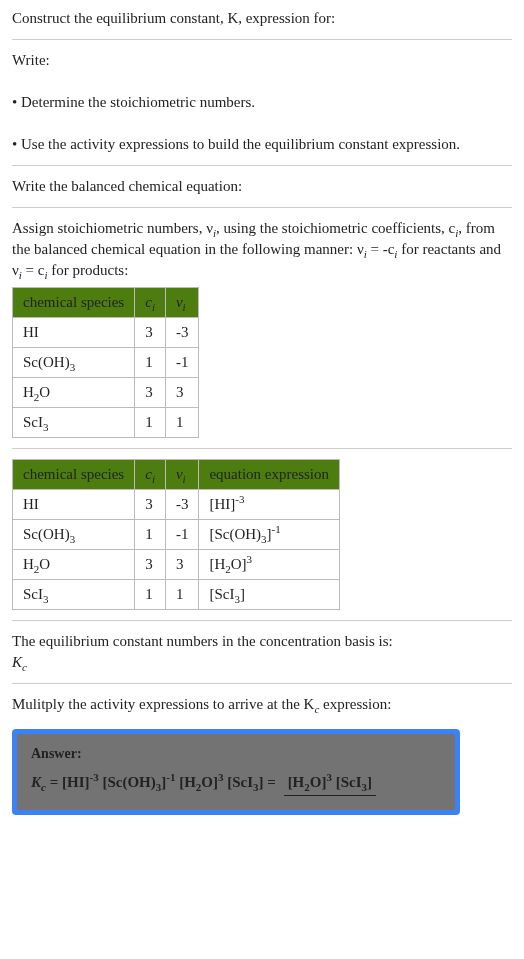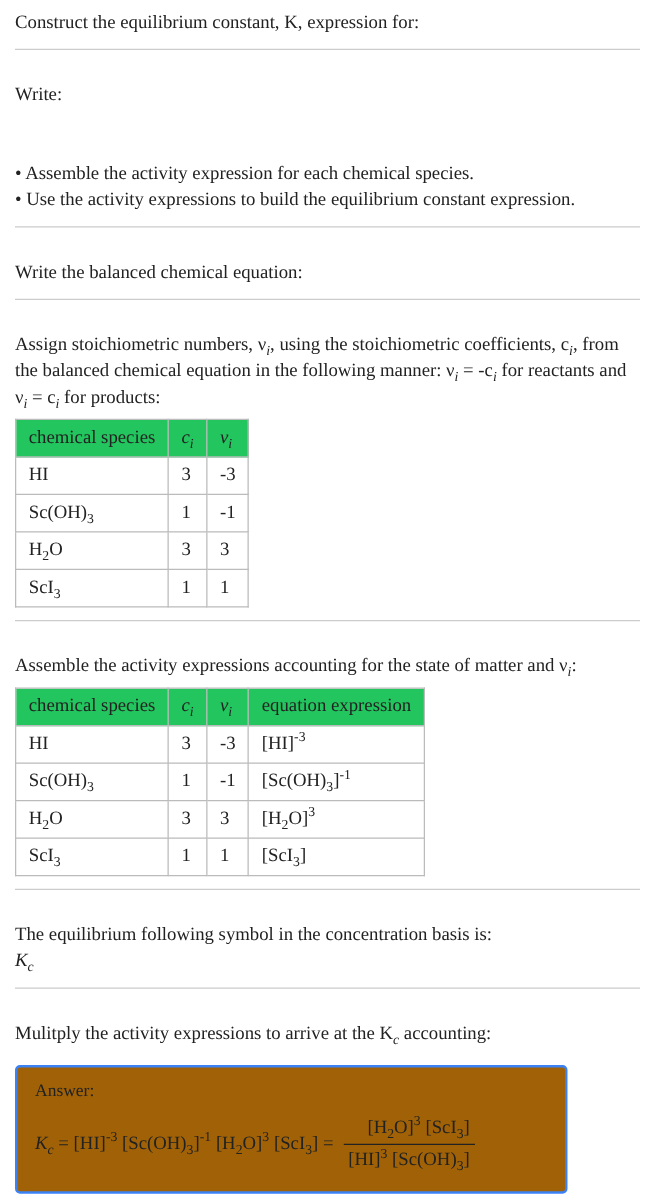--- a/index.html
+++ b/index.html
@@ -9,53 +9,54 @@
     background: #fff;
     margin: 0;
     padding: 8px 12px 16px 12px;
     width: 524px;
     box-sizing: border-box;
     line-height: 1.4;
   }
   .section {
     border-bottom: 1px solid #ccc;
     padding-bottom: 10px;
-    margin-bottom: 26px;
+    margin-bottom: 10px;
   }
   .section:last-of-type { border-bottom: none; }
   .ital { font-style: italic; }
   sub { font-size: 11px; vertical-align: sub; line-height: 0; }
   sup { font-size: 11px; vertical-align: super; line-height: 0; }
   .arrow { display: inline-block; margin: 0 6px; }
   table.data {
     border-collapse: collapse;
     margin-top: 6px;
   }
   table.data th, table.data td {
     border: 1px solid #bbb;
     padding: 4px 10px;
     font-weight: normal;
     text-align: left;
     white-space: nowrap;
   }
-  table.data th { background: #22c55e; }
+  table.data th { background: #4d7c0f; }
   .answer-box {
-    background: #a16207;
-    border: 2px solid #3b82f6;
+    background: #737373;
+    border: 5px solid #3b82f6;
     border-radius: 4px;
     padding: 10px 14px 14px 14px;
     margin-top: 6px;
     display: inline-block;
     min-width: 410px;
+    font-weight: bold;
   }
   .answer-label { font-size: 14px; margin-bottom: 8px; }
   .frac {
     display: inline-block;
     vertical-align: middle;
-    text-align: right;
+    text-align: center;
     margin: 0 4px;
   }
   .frac .num { display:block; border-bottom: 1px solid #222; padding: 0 4px 2px 4px; }
   .frac .den { display:block; padding: 2px 4px 0 4px; }
   .kc-line { }
 </style>
 </head>
 <body>
 
 
@@ -64,22 +65,22 @@
 <div class="section"><span>Construct the equilibrium constant, K, expression for:</span><br></div>
 
 
 
 
 
 
 <div class="section">
   <span>Write:</span><br>
   <br>
+  <span>• Determine the stoichiometric numbers.</span><br>
   <br>
-  <span>• Assemble the activity expression for each chemical species.</span><br>
   <span>• Use the activity expressions to build the equilibrium constant expression.</span>
 </div>
 
 
 <div class="section">
   <span>Write the balanced chemical equation:</span><br>
 </div>
 
 
 <div class="section">
@@ -112,23 +113,20 @@
       <td><span>ScI</span><sub>3</sub></td>
       <td>1</td>
       <td>1</td>
     </tr>
   </tbody>
     </table>
 </div>
 
 
 <div class="section">
-  <span>
-    <span>Assemble the activity expressions accounting for the state of matter and ν</span><sub class="ital">i</sub><span>:</span>
-  </span>
   <table class="data">
     <tbody>
         <tr>
       <th>chemical species</th>
       <th><span class="ital">c</span><sub class="ital">i</sub></th>
       <th><span class="ital">ν</span><sub class="ital">i</sub></th>
       <th>equation expression</th>
     </tr>
     <tr>
       <td><span>HI</span></td>
@@ -153,37 +151,36 @@
       <td>1</td>
       <td>1</td>
       <td><span>[ScI</span><sub>3</sub><span>]</span></td>
     </tr>
   </tbody>
     </table>
 </div>
 
 
 <div class="section">
-  <span>The equilibrium following symbol in the concentration basis is:</span><br>
+  <span>The equilibrium constant numbers in the concentration basis is:</span><br>
   <span class="ital"><span>K</span><sub>c</sub></span>
 </div>
 
 
 <div class="section" style="border-bottom:none; padding-bottom:4px; margin-bottom:4px;">
   <span>
-    <span>Mulitply the activity expressions to arrive at the K</span><sub class="ital">c</sub><span> accounting:</span>
+    <span>Mulitply the activity expressions to arrive at the K</span><sub class="ital">c</sub><span> expression:</span>
   </span>
 </div>
 
 
 <div class="answer-box">
   <div class="answer-label">Answer:</div>
   <div class="kc-line">
     <span class="ital">K</span><sub class="ital">c</sub><span> = </span><span>[HI]</span><sup>-3</sup><span> [Sc(OH)</span><sub>3</sub><span>]</span><sup>-1</sup><span> [H</span><sub>2</sub><span>O]</span><sup>3</sup><span> [ScI</span><sub>3</sub><span>] = </span>
     <span class="frac">
       <span class="num"><span>[H</span><sub>2</sub><span>O]</span><sup>3</sup><span> [ScI</span><sub>3</sub><span>]</span></span>
-      <span class="den"><span>[HI]</span><sup>3</sup><span> [Sc(OH)</span><sub>3</sub><span>]</span></span>
     </span>
   </div>
 </div>
 
 
 
 
 </body></html>

